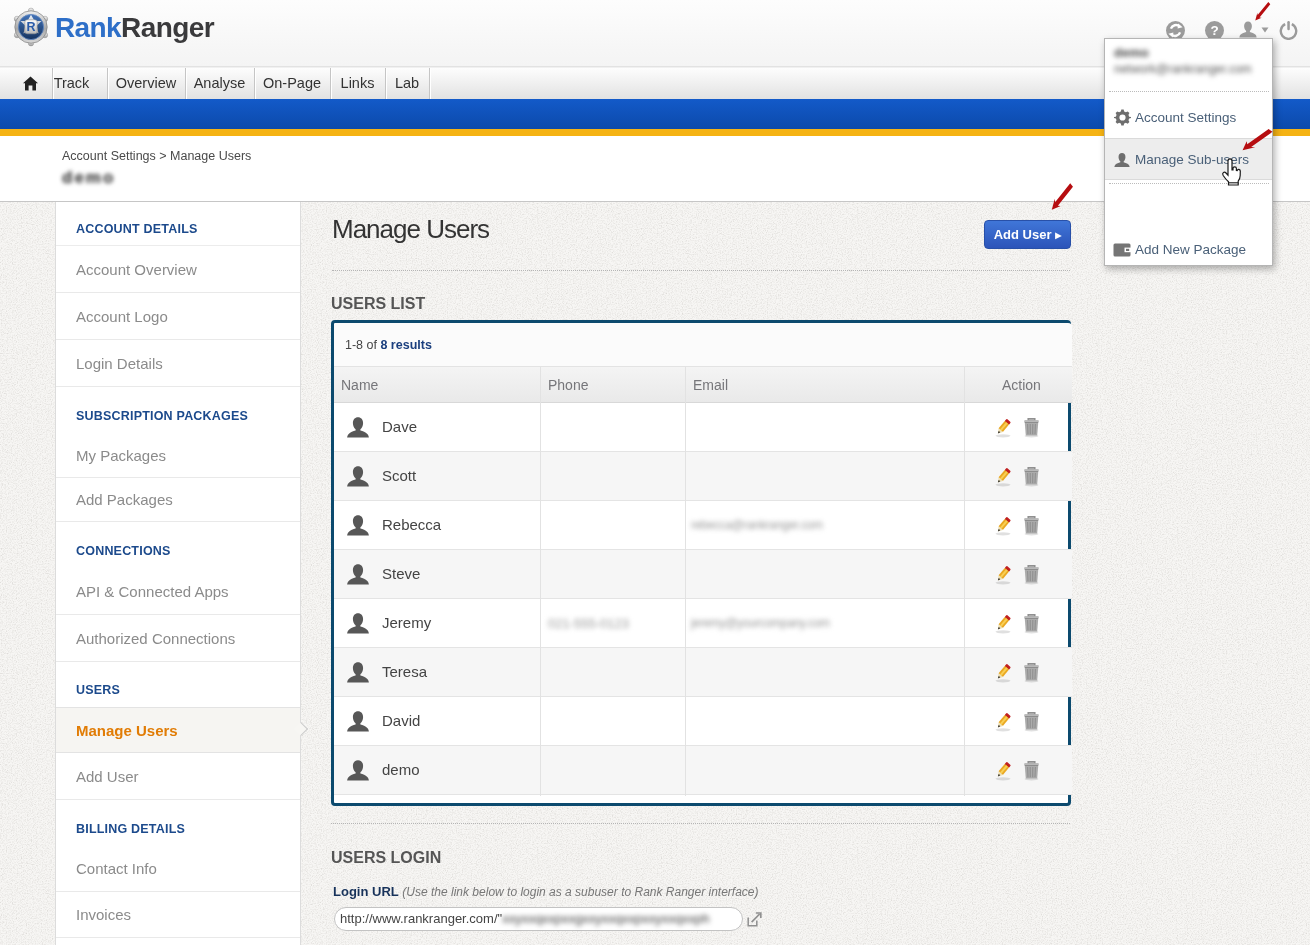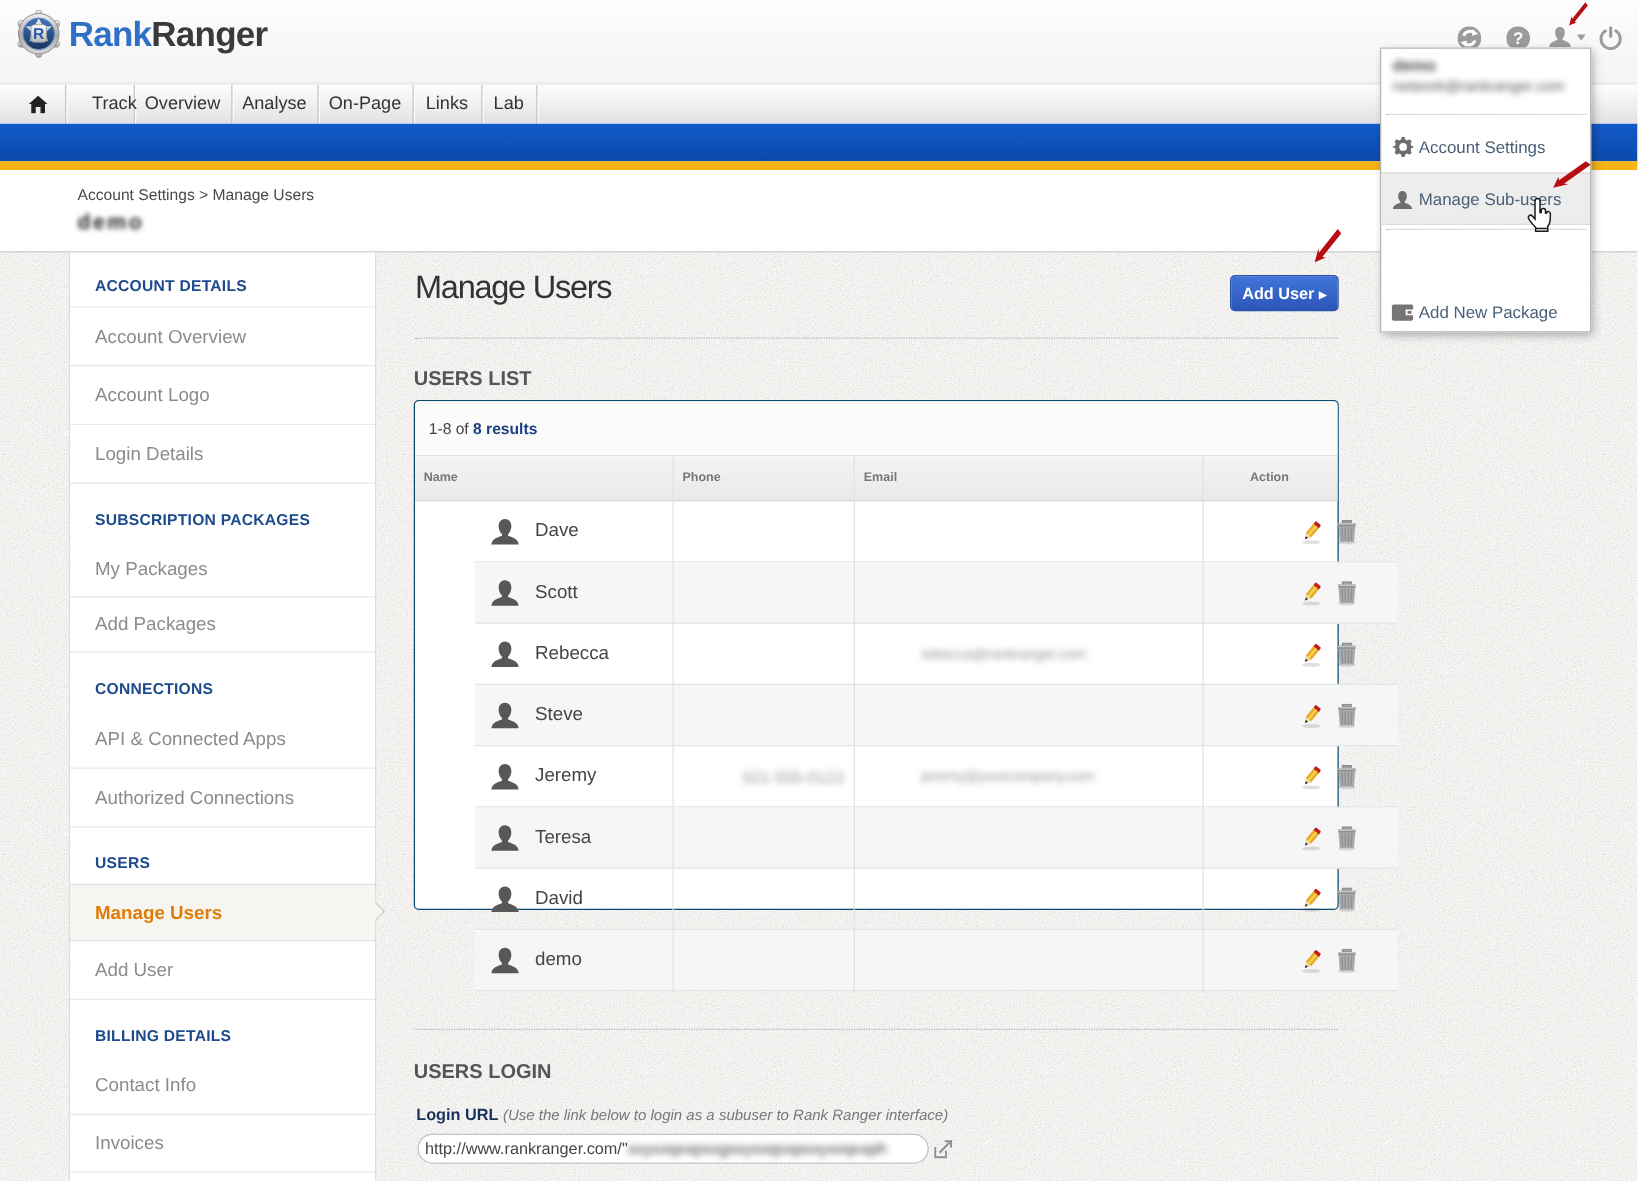--- a/index.html
+++ b/index.html
@@ -43,30 +43,30 @@
 
 
 #h1 { position:absolute; left:332px; top:214px; font-size:26px; font-weight:normal; color:#333; letter-spacing:-1px; }
 #addbtn { position:absolute; left:984px; top:220px; width:87px; height:29px; border-radius:4px;
   background:linear-gradient(#4076d8,#2c54b9); border:1px solid #2850a8; color:#fff;
   font-size:13px; font-weight:bold; text-align:center; line-height:27px; }
 .dotline { position:absolute; border-top:1px dotted #b5b5b5; }
 .h2 { position:absolute; left:331px; font-size:16px; font-weight:bold; color:#555; }
 
 
-#table { position:absolute; left:331px; top:320px; width:740px; height:408px;
-  background:#fff; border:1px solid #0c4a6e; border-radius:4px; }
+#table { position:absolute; left:331px; top:320px; width:740px; height:486px;
+  background:#fff; border:3px solid #0c4a6e; border-radius:4px; }
 #results { position:absolute; left:0; top:0; width:738px; height:44px; background:#fbfbfb;
   border-bottom:1px solid #e3e3e3; font-size:12.5px; color:#444; line-height:44px; padding-left:11px;
   border-radius:4px 4px 0 0; }
 #results b { color:#1b3f7e; }
 #thead { position:absolute; left:0; top:44px; width:738px; height:36px;
   background:linear-gradient(#f4f4f4,#e9e9e9); border-bottom:1px solid #d8d8d8; }
-.th { position:absolute; top:0; height:36px; line-height:36px; font-size:10px; font-weight:bold; color:#76767a; }
-.row { position:absolute; left:0; width:738px; height:49px; border-bottom:1px solid #e4e4e4;margin-left:48px; }
+.th { position:absolute; top:0; height:36px; line-height:36px; font-size:14px; font-weight:normal; color:#76767a; }
+.row { position:absolute; left:0; width:738px; height:49px; border-bottom:1px solid #e4e4e4; }
 .row.alt { background:#f6f6f6; }
 .rowname { position:absolute; left:48px; top:0; height:49px; line-height:48px; font-size:15px; color:#444; }
 .colsep { position:absolute; top:44px; width:1px; height:429px; background:#e2e2e2; }
 .usericon { position:absolute; left:12px; top:12px; }
 .acticons { position:absolute; left:630px; top:0; width:108px; height:49px; }
 
 
 #loginlbl { position:absolute; left:333px; top:884px; font-size:13px; }
 #loginlbl b { color:#17325a;margin-top:18px; }
 #loginlbl i { color:#777; font-size:12px; }
@@ -162,21 +162,21 @@
   <svg class="abs" style="left:23px;top:8px" width="15" height="15" viewBox="0 0 15 15" id="ic-home">
       <path d="M7.5 0.5 L15 7.2 L13 7.2 L13 14.5 L9.4 14.5 L9.4 9.6 L5.6 9.6 L5.6 14.5 L2 14.5 L2 7.2 L0 7.2 Z" fill="#222"></path>
     </svg>
 <div class="navsep" style="left:52px"></div>
 <div class="navsep" style="left:107px"></div>
 <div class="navsep" style="left:185px"></div>
 <div class="navsep" style="left:254px"></div>
 <div class="navsep" style="left:330px"></div>
 <div class="navsep" style="left:385px"></div>
 <div class="navsep" style="left:429px"></div>
-<div class="navtab" style="left:64px;width:55px">Track</div>
+<div class="navtab" style="left:44px;width:55px">Track</div>
 <div class="navtab" style="left:107px;width:78px">Overview</div>
 <div class="navtab" style="left:185px;width:69px">Analyse</div>
 <div class="navtab" style="left:254px;width:76px">On-Page</div>
 <div class="navtab" style="left:330px;width:55px">Links</div>
 <div class="navtab" style="left:385px;width:44px">Lab</div>
 
 </div>
 
 <div id="bluebar"></div>
 <div id="yellowbar"></div>

